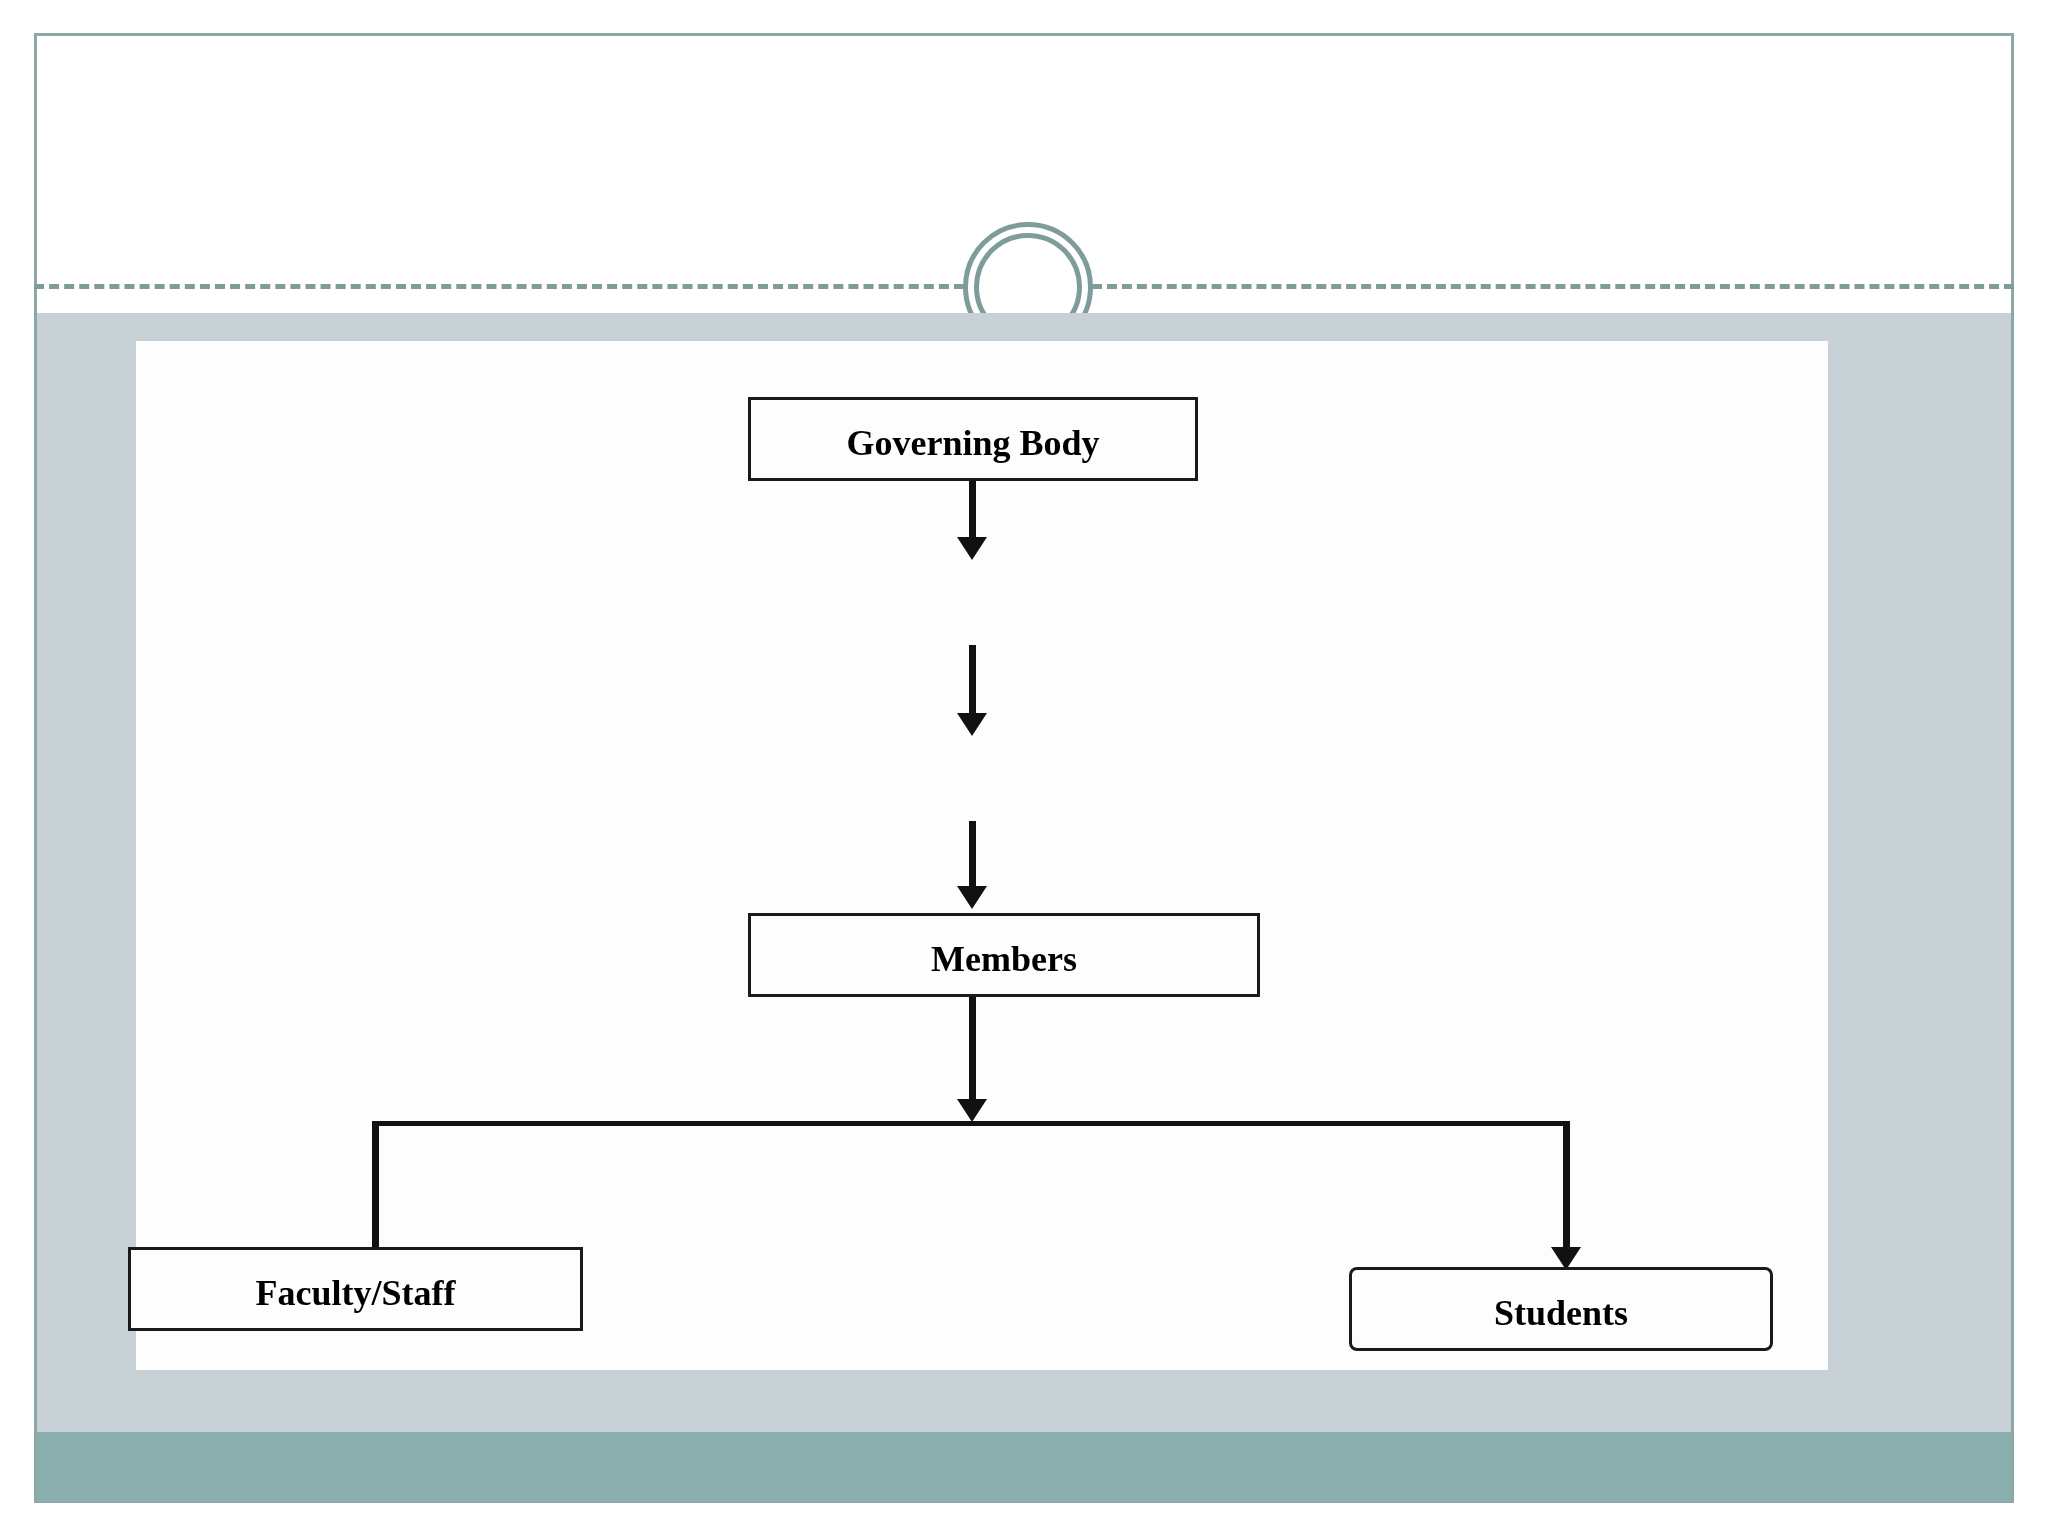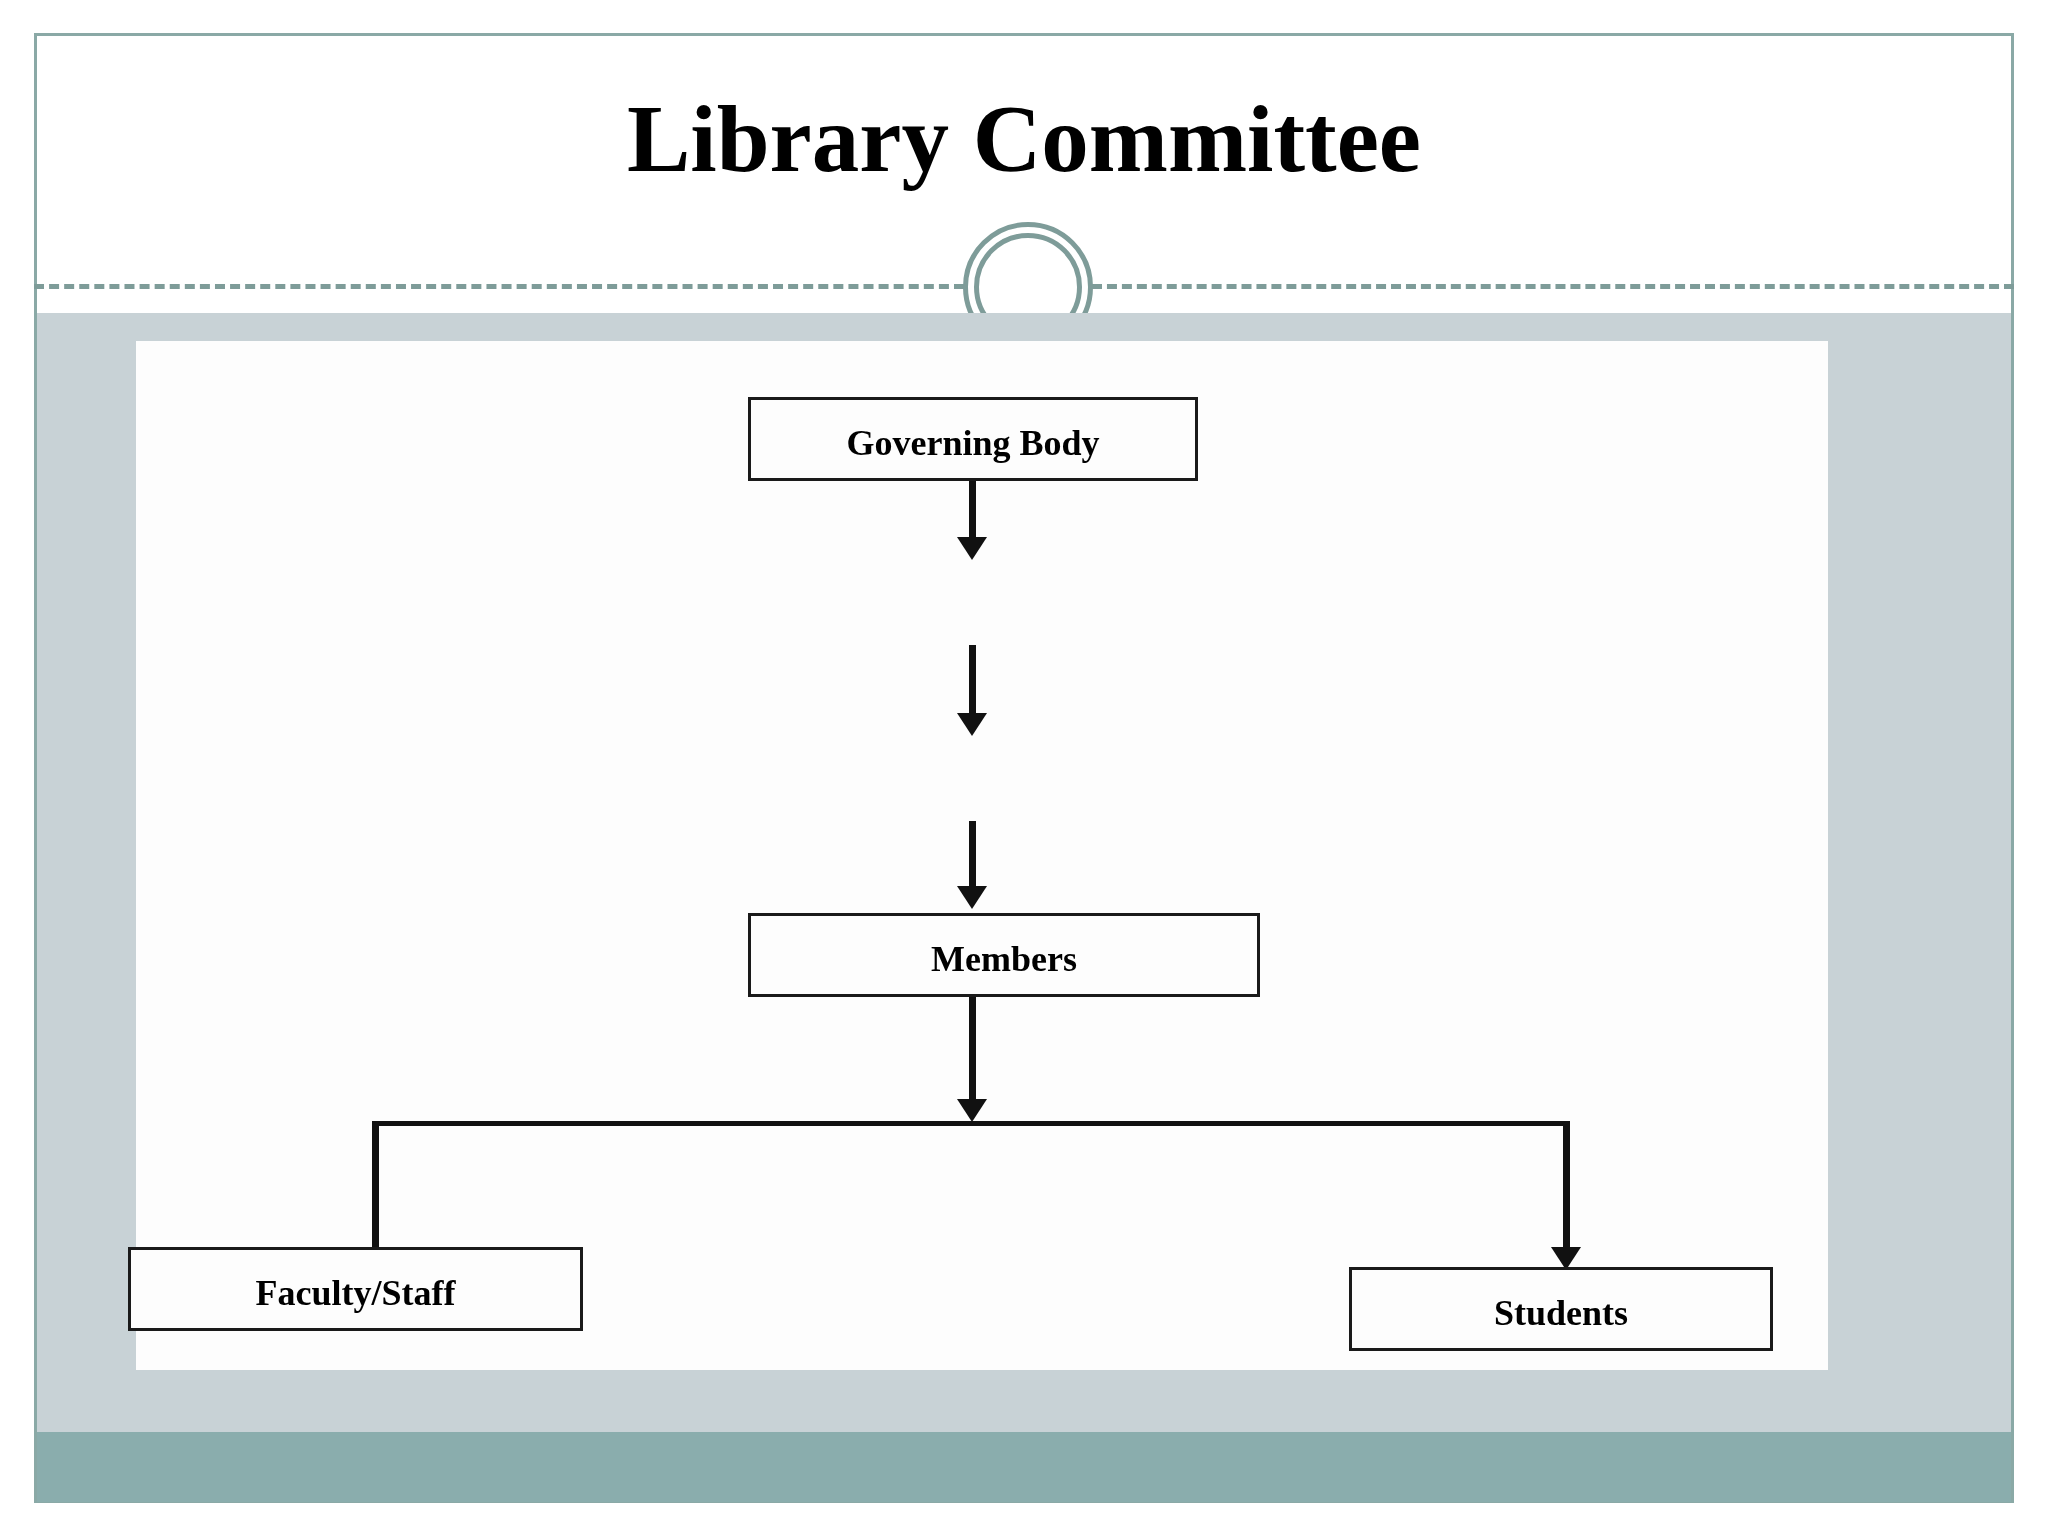--- a/index.html
+++ b/index.html
@@ -175,21 +175,20 @@
 </style>
 </head>
 <body>
 
 <div class="slide">
 
   <div class="slide-frame"></div>
 
   <div class="title-band"></div>
 
-  <div class="slide-title">Library Committee</div>
 
   <div class="divider left"></div>
   <div class="divider right"></div>
 
   <div class="ornament">
     <div class="ring-outer"></div>
     <div class="ring-inner"></div>
   </div>
 
   <div class="content-band"></div>
@@ -219,18 +218,18 @@
       <div class="h-line" style="left:236px; top:780px; width:1197px;"></div>
 
       <div class="v-line" style="left:236px; top:780px; height:133px;"></div>
       <div class="arrow-head" style="left:224px; top:906px;"></div>
 
       <div class="v-line" style="left:1427px; top:780px; height:133px;"></div>
       <div class="arrow-head" style="left:1415px; top:906px;"></div>
 
       <div class="node" style="left:-8px; top:906px; width:455px; height:84px;">Faculty/Staff</div>
 
-      <div class="node" style="left:1213px; top:926px; width:424px; height:84px;">Students</div>
+      <div class="node" style="left:1213px; top:926px; width:424px; height:84px;border-radius:8px;">Students</div>
 
     </div>
   </div>
 
 </div>
 
 </body></html>

